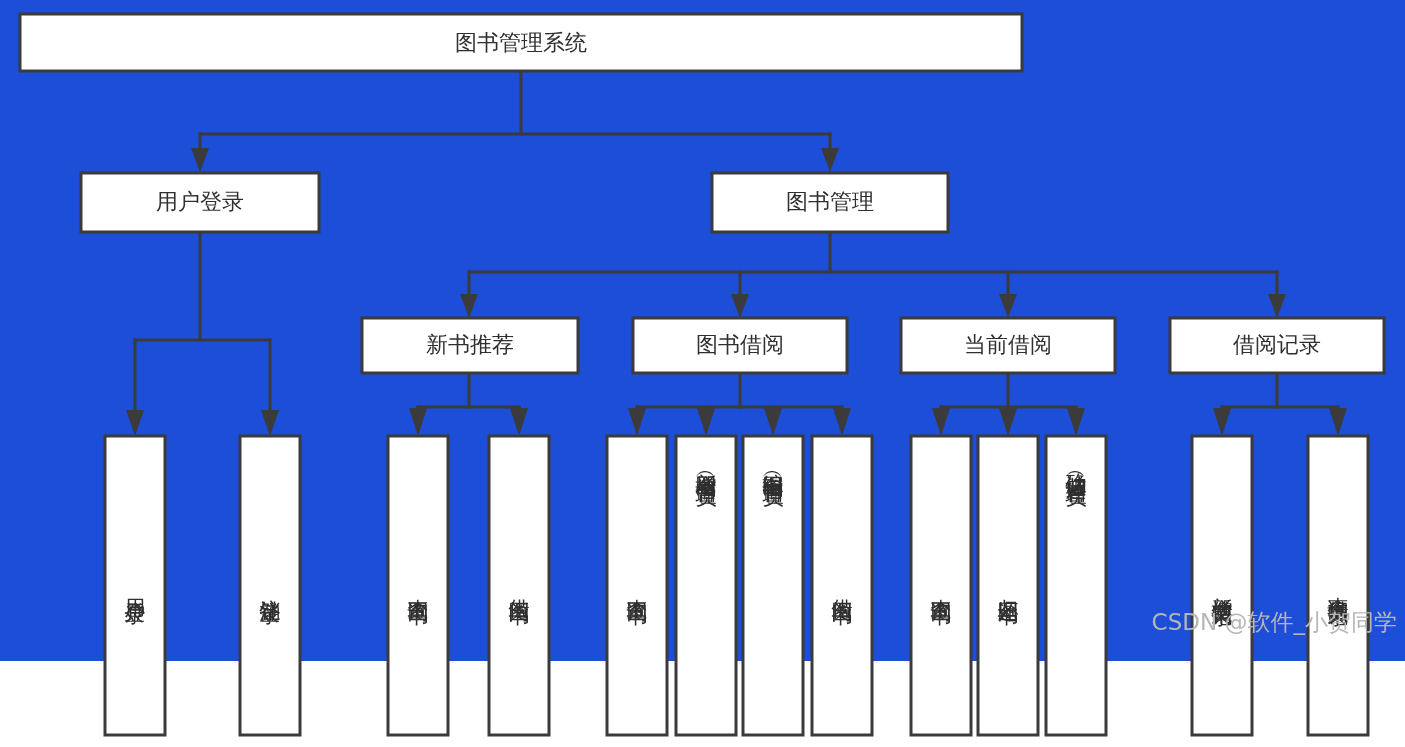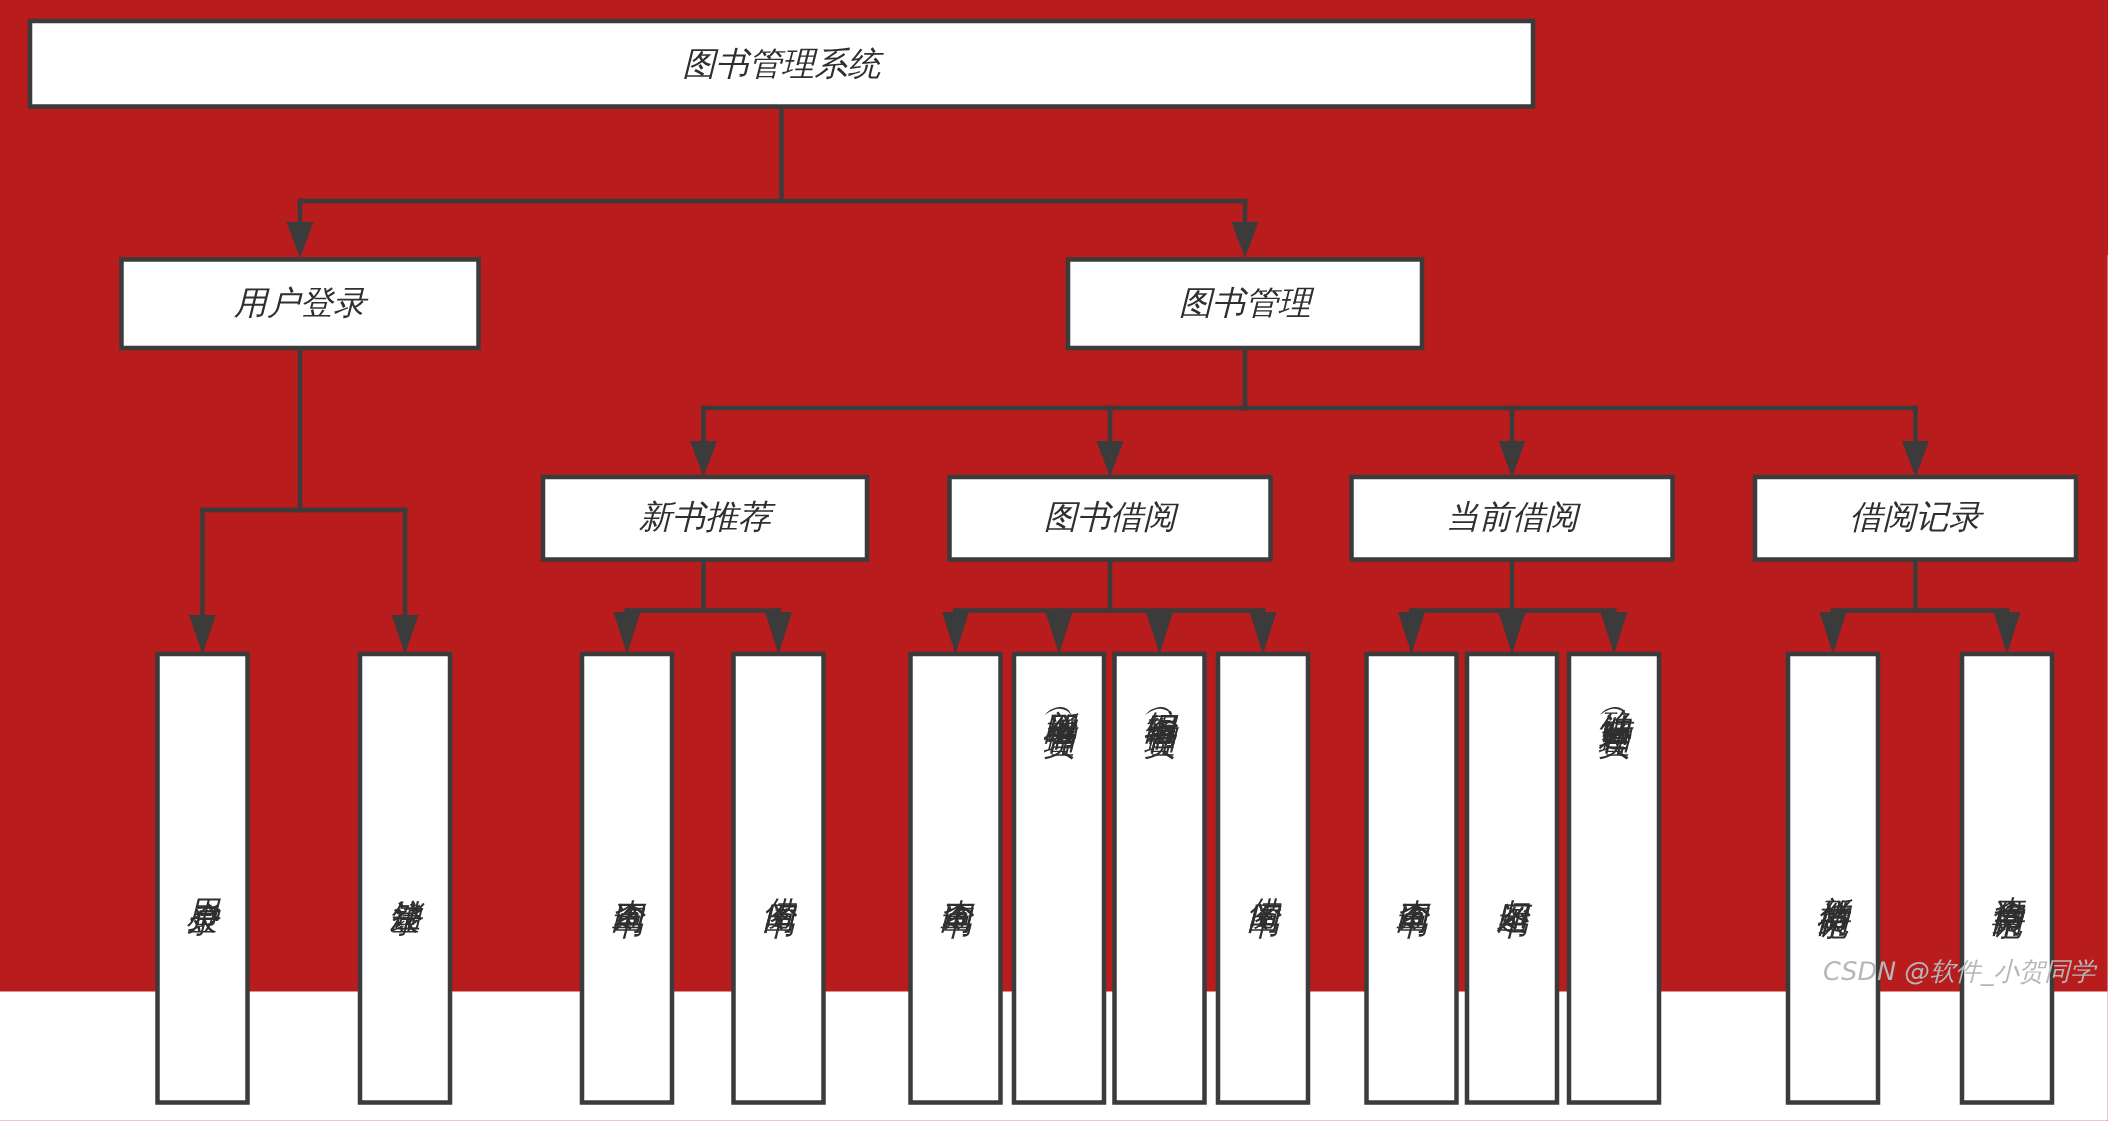--- a/index.html
+++ b/index.html
@@ -10,22 +10,21 @@
   body {
     width: 1405px;
     height: 747px;
     font-family: "DejaVu Sans", "Liberation Sans", sans-serif;
     overflow: hidden;
   }
   #diagram-root {
     position: relative;
     width: 1405px;
     height: 661px;
-    background: #b91c1c;
-    font-style: italic;
+    background: #1d4ed8;
   }
   svg#flow {
     position: absolute;
     left: 0;
     top: 0;
     width: 1405px;
     height: 747px;
     display: block;
   }
   .node-rect {
@@ -54,23 +53,23 @@
     font-family: "DejaVu Sans", "Liberation Sans", sans-serif;
     font-size: 21px;
     fill: #2f2f2f;
     text-anchor: middle;
     writing-mode: vertical-rl;
     letter-spacing: 2px;
   }
   .watermark {
     position: absolute;
     right: 8px;
-    bottom: 2px;
-    font-family: "DejaVu Sans", "Liberation Sans", sans-serif;
-    font-size: 17px;
+    bottom: 23px;
+    font-family: "DejaVu Sans", "Liberation Sans", sans-serif;
+    font-size: 23px;
     color: #b6b6b6;
     white-space: nowrap;
     user-select: none;
   }
 </style>
 </head>
 <body>
 
 <div id="diagram-root">
 

